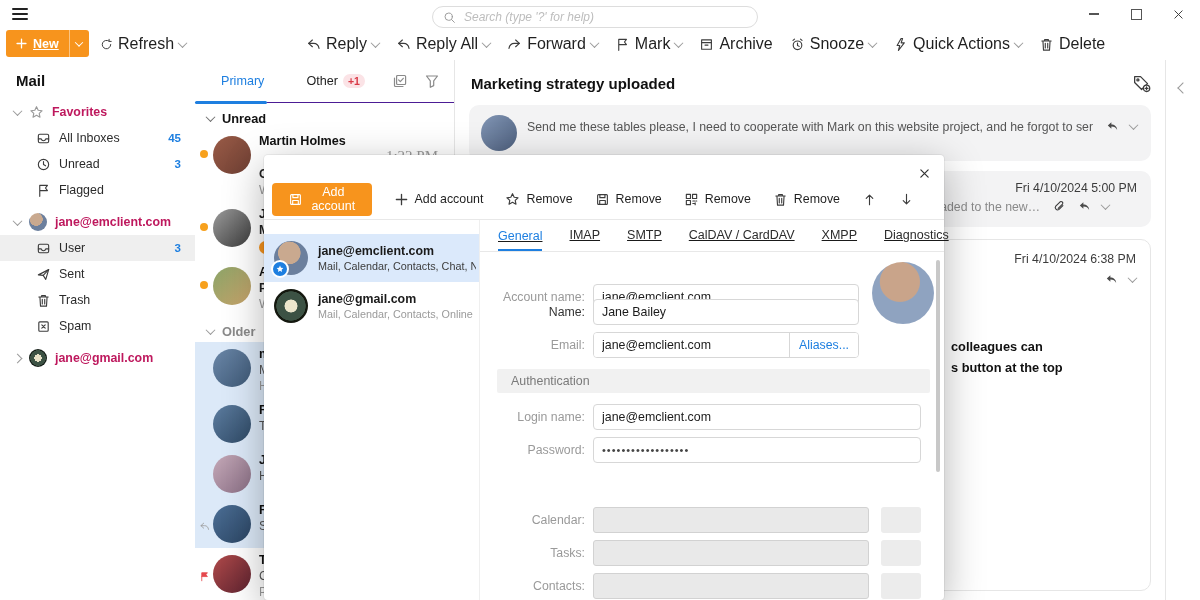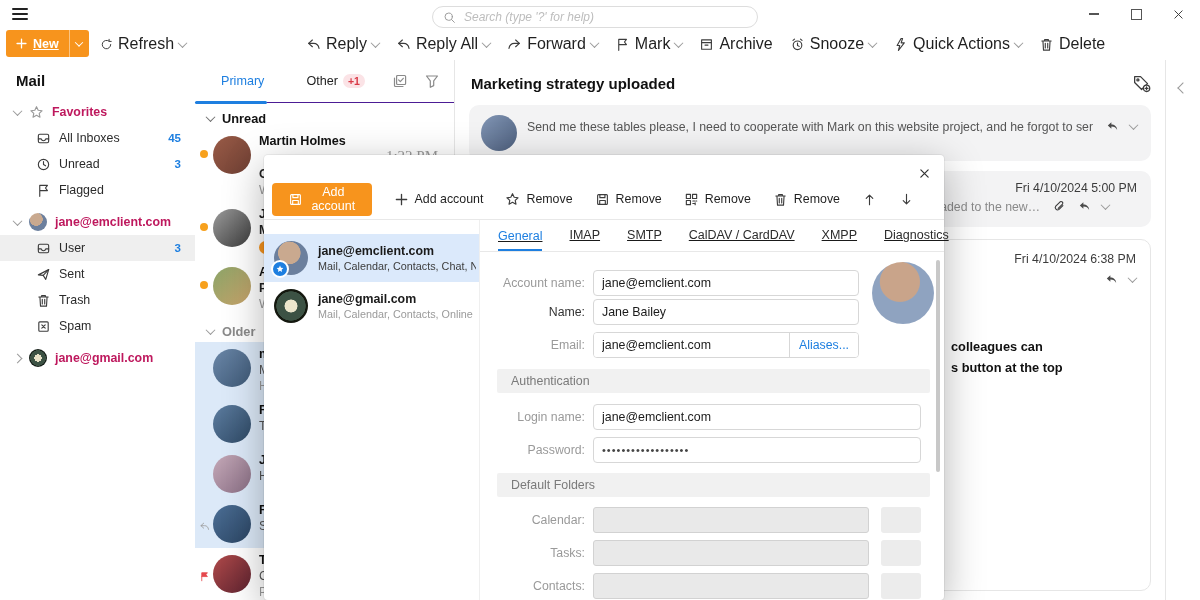--- a/index.html
+++ b/index.html
@@ -730,21 +730,21 @@
     <div class="tab-panel">
       <div class="dlg-tabs">
         <span class="dlg-tab active">General</span>
         <span class="dlg-tab">IMAP</span>
         <span class="dlg-tab">SMTP</span>
         <span class="dlg-tab">CalDAV / CardDAV</span>
         <span class="dlg-tab">XMPP</span>
         <span class="dlg-tab">Diagnostics</span>
       </div>
 
-      <div class="frow" style="top:50px">
+      <div class="frow" style="top:64px">
         <span class="flabel">Account name:</span>
         <input class="finput w266" value="jane@emclient.com" style="">
       </div>
       <div class="frow" style="top:79px">
         <span class="flabel dark">Name:</span>
         <input class="finput w266" value="Jane Bailey" style="">
       </div>
       <div class="frow" style="top:112px">
         <span class="flabel">Email:</span>
         <span class="fgroup">
@@ -758,21 +758,20 @@
 
       <div class="frow" style="top:184px">
         <span class="flabel">Login name:</span>
         <input class="finput w328" value="jane@emclient.com" style="">
       </div>
       <div class="frow" style="top:217px">
         <span class="flabel">Password:</span>
         <input class="finput w328 pw" value="••••••••••••••••••" style="">
       </div>
 
-      <div class="secbar" style="top:253px">Default Folders</div>
 
       <div class="frow" style="top:287px">
         <span class="flabel">Calendar:</span>
         <span class="dis-input"></span>
         <button class="dis-btn"></button>
       </div>
       <div class="frow" style="top:320px">
         <span class="flabel">Tasks:</span>
         <span class="dis-input"></span>
         <button class="dis-btn"></button>

